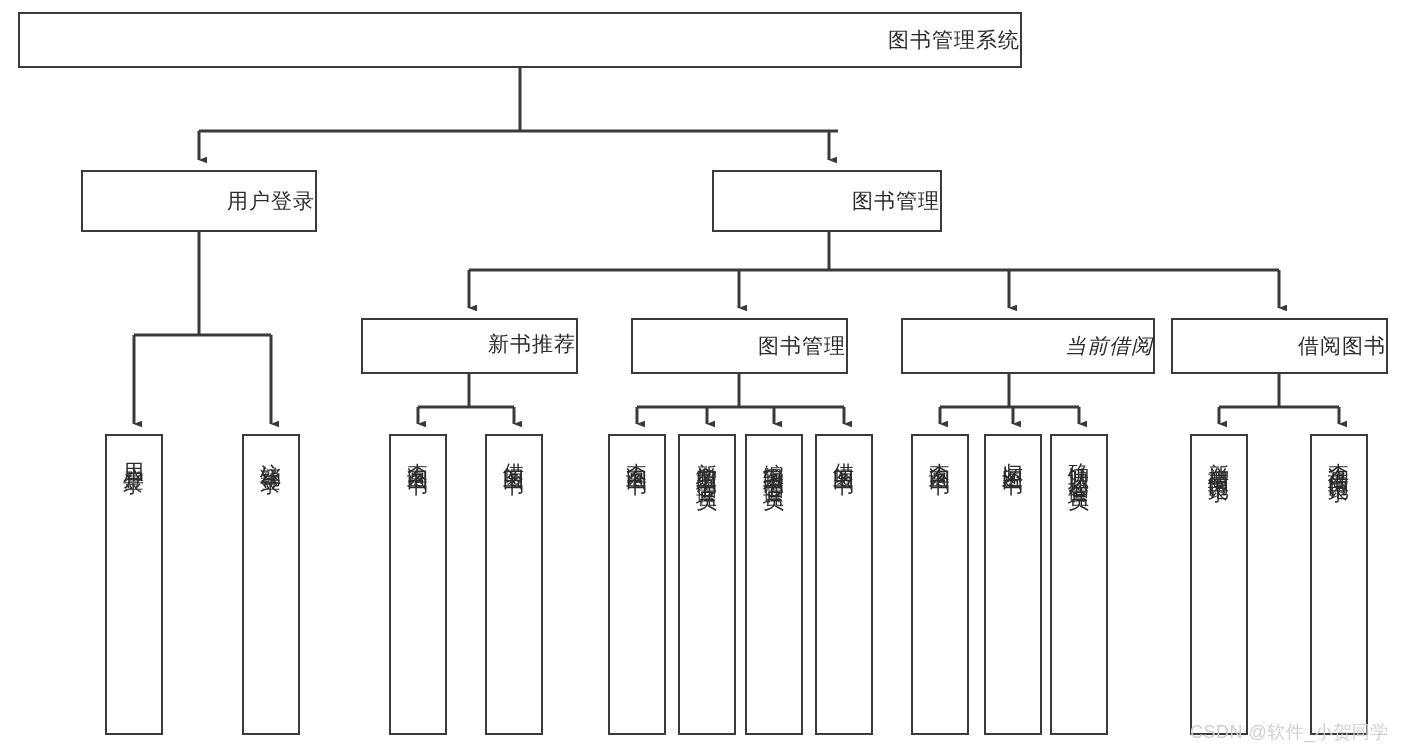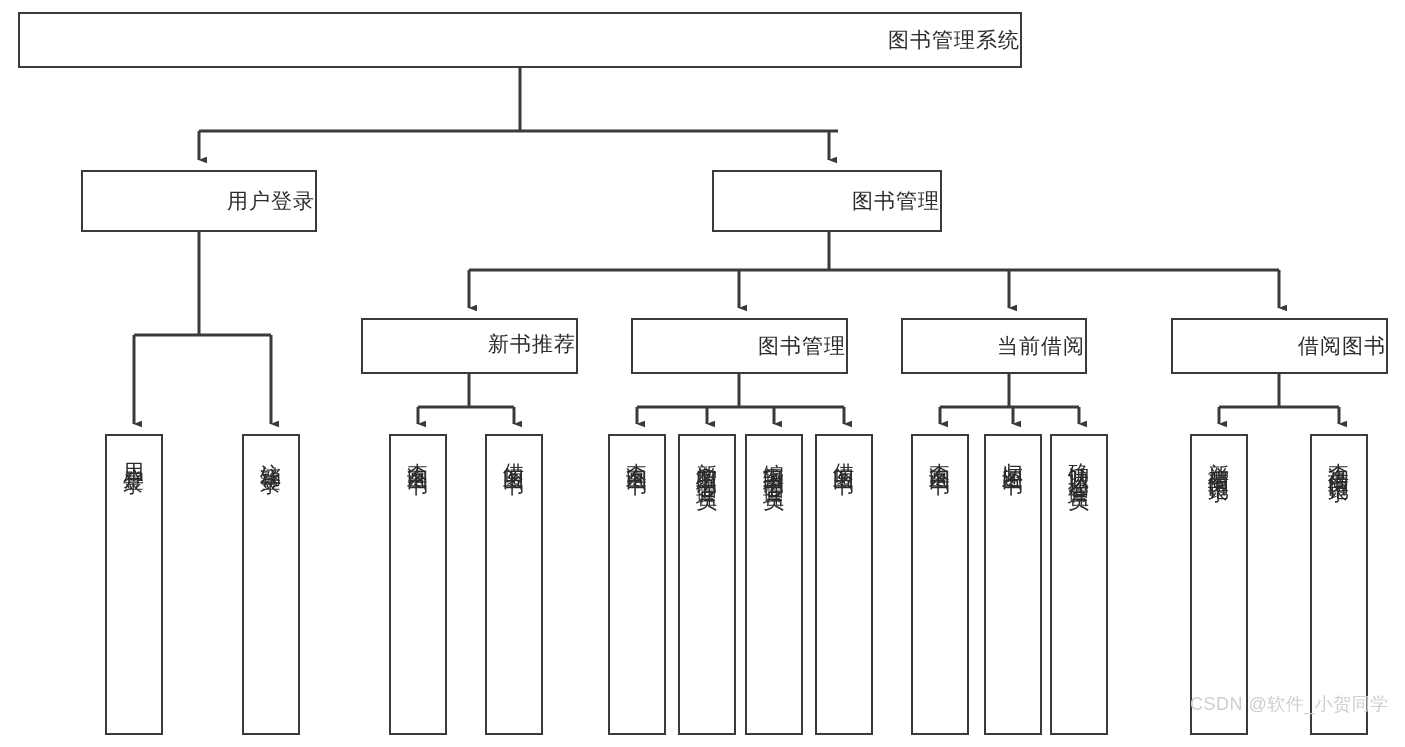--- a/index.html
+++ b/index.html
@@ -145,21 +145,21 @@
   <div class="node branch" style="left:712px; top:170px; width:230px; height:62px;">
     <span class="node-label">图书管理</span>
   </div>
 
   <div class="node branch" style="left:361px; top:318px; width:217px; height:56px;font-family:Liberation Mono, monospace;">
     <span class="node-label">新书推荐</span>
   </div>
   <div class="node branch" style="left:631px; top:318px; width:217px; height:56px;">
     <span class="node-label">图书管理</span>
   </div>
-  <div class="node branch" style="left:901px; top:318px; width:186px; height:56px;">
+  <div class="node branch" style="left:901px; top:318px; width:254px; height:56px;font-style:italic;">
     <span class="node-label">当前借阅</span>
   </div>
   <div class="node branch" style="left:1171px; top:318px; width:217px; height:56px;">
     <span class="node-label">借阅图书</span>
   </div>
 
   <div class="node leaf" style="left:105px; top:434px; width:58px; height:301px;">
     <span class="node-label">用户登录</span>
   </div>
   <div class="node leaf" style="left:242px; top:434px; width:58px; height:301px;">
@@ -192,15 +192,15 @@
   <div class="node leaf" style="left:1050px; top:434px; width:58px; height:301px;">
     <span class="node-label">确认归还（管理员）</span>
   </div>
   <div class="node leaf" style="left:1190px; top:434px; width:58px; height:301px;">
     <span class="node-label">新增借阅记录</span>
   </div>
   <div class="node leaf" style="left:1310px; top:434px; width:58px; height:301px;">
     <span class="node-label">查询借阅记录</span>
   </div>
 
-  <div class="watermark" style="left:1190px; top:692px;">CSDN @软件_小贺同学</div>
+  <div class="watermark" style="left:1190px; top:720px;">CSDN @软件_小贺同学</div>
 
 </div>
 
 </body></html>

